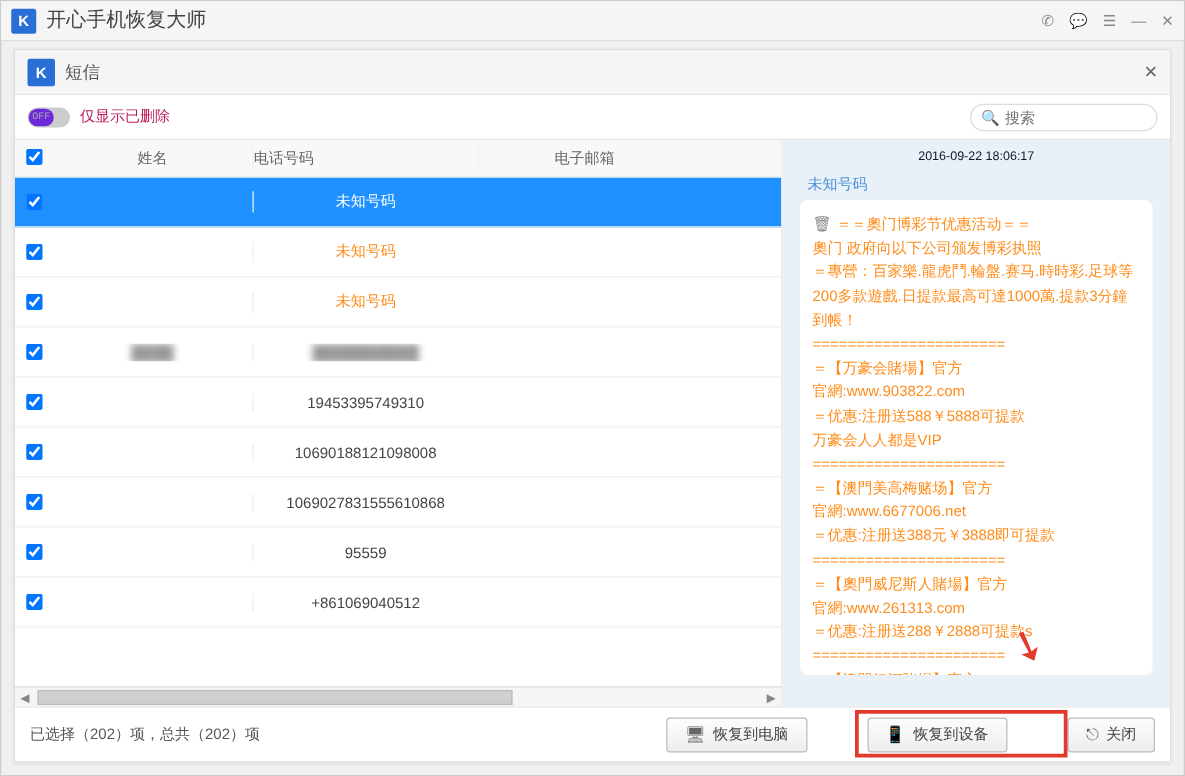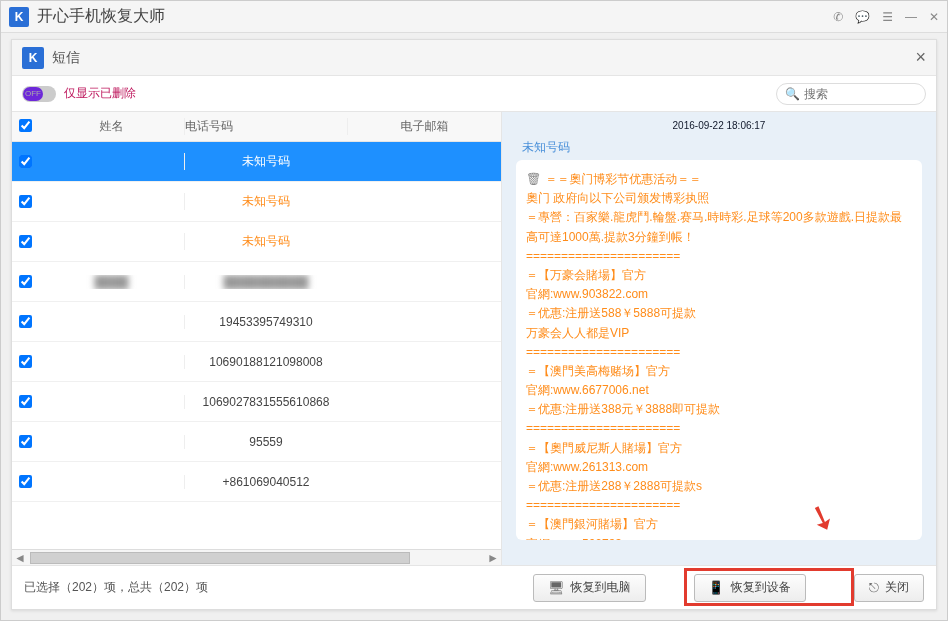--- a/index.html
+++ b/index.html
@@ -18,30 +18,30 @@
 .sub-titlebar { height: 36px; background: #4a90d9; display: flex; align-items: center; padding: 0 10px; color: #fff; }
 .sub-titlebar .logo { width: 22px; height: 22px; background: #fff; color: #2a6fd6; display: flex; align-items: center; justify-content: center; font-weight: bold; border-radius: 2px; margin-right: 8px; }
 .sub-titlebar .title { flex: 1; font-size: 14px; }
 .sub-titlebar .close { font-size: 18px; cursor: pointer; color: #666; }
 
 .sub-titlebar { background: #f5f5f5; color: #555; border-bottom: 1px solid #e5e5e5; }
 .sub-titlebar .logo { background: #2a6fd6; color: #fff; }
 
 .toolbar { height: 36px; display: flex; align-items: center; padding: 0 10px; border-bottom: 1px solid #e5e5e5; }
 .toggle { width: 34px; height: 16px; background: #ccc; border-radius: 8px; position: relative; margin-right: 8px; }
-.toggle .knob { position: absolute; left: 1px; top: 1px; width: 20px; height: 14px; background: #6d28d9; border-radius: 7px; font-size: 8px; color: #aaa; display: flex; align-items: center; justify-content: center; }
+.toggle .knob { position: absolute; left: 1px; top: 1px; width: 20px; height: 14px; background: #6d28d9; border-radius: 7px; font-size: 8px; color: #aaa; display: flex; align-items: center; justify-content: center; font-family: Liberation Mono, monospace; }
 .toolbar .toggle-label { color: #be185d; flex: 0 0 auto; }
 .toolbar .spacer { flex: 1; }
 .search-box { width: 150px; height: 22px; border: 1px solid #ddd; border-radius: 11px; display: flex; align-items: center; padding: 0 8px; color: #bbb; }
 .search-box input { border: none; outline: none; width: 100%; font-size: 12px; color: #666; background: transparent; }
 .search-box .icon { margin-right: 4px; }
 
 .content { flex: 1; display: flex; overflow: hidden; }
 
-.left-pane { width: 490px; display: flex; flex-direction: column; border-right: 1px solid #e5e5e5; }
+.left-pane { width: 614px; display: flex; flex-direction: column; border-right: 1px solid #e5e5e5; }
 .table-header { display: flex; height: 30px; background: #f8f8f8; border-bottom: 1px solid #e5e5e5; align-items: center; color: #666; }
 .col-check { width: 30px; text-align: center; }
 .col-name { width: 160px; text-align: center; }
 .col-phone { width: 180px; text-align: left; border-left: 1px solid #eee; }
 .col-email { width: 170px; text-align: center; border-left: 1px solid #eee; }
 
 .table-body { flex: 1; overflow: hidden; position: relative; }
 .row { display: flex; height: 40px; align-items: center; border-bottom: 1px solid #f0f0f0; color: #ff8c1a; }
 .row.selected { background: #1e90ff; color: #fff; }
 .row .col-check input { margin: 0 auto; display: block; }

